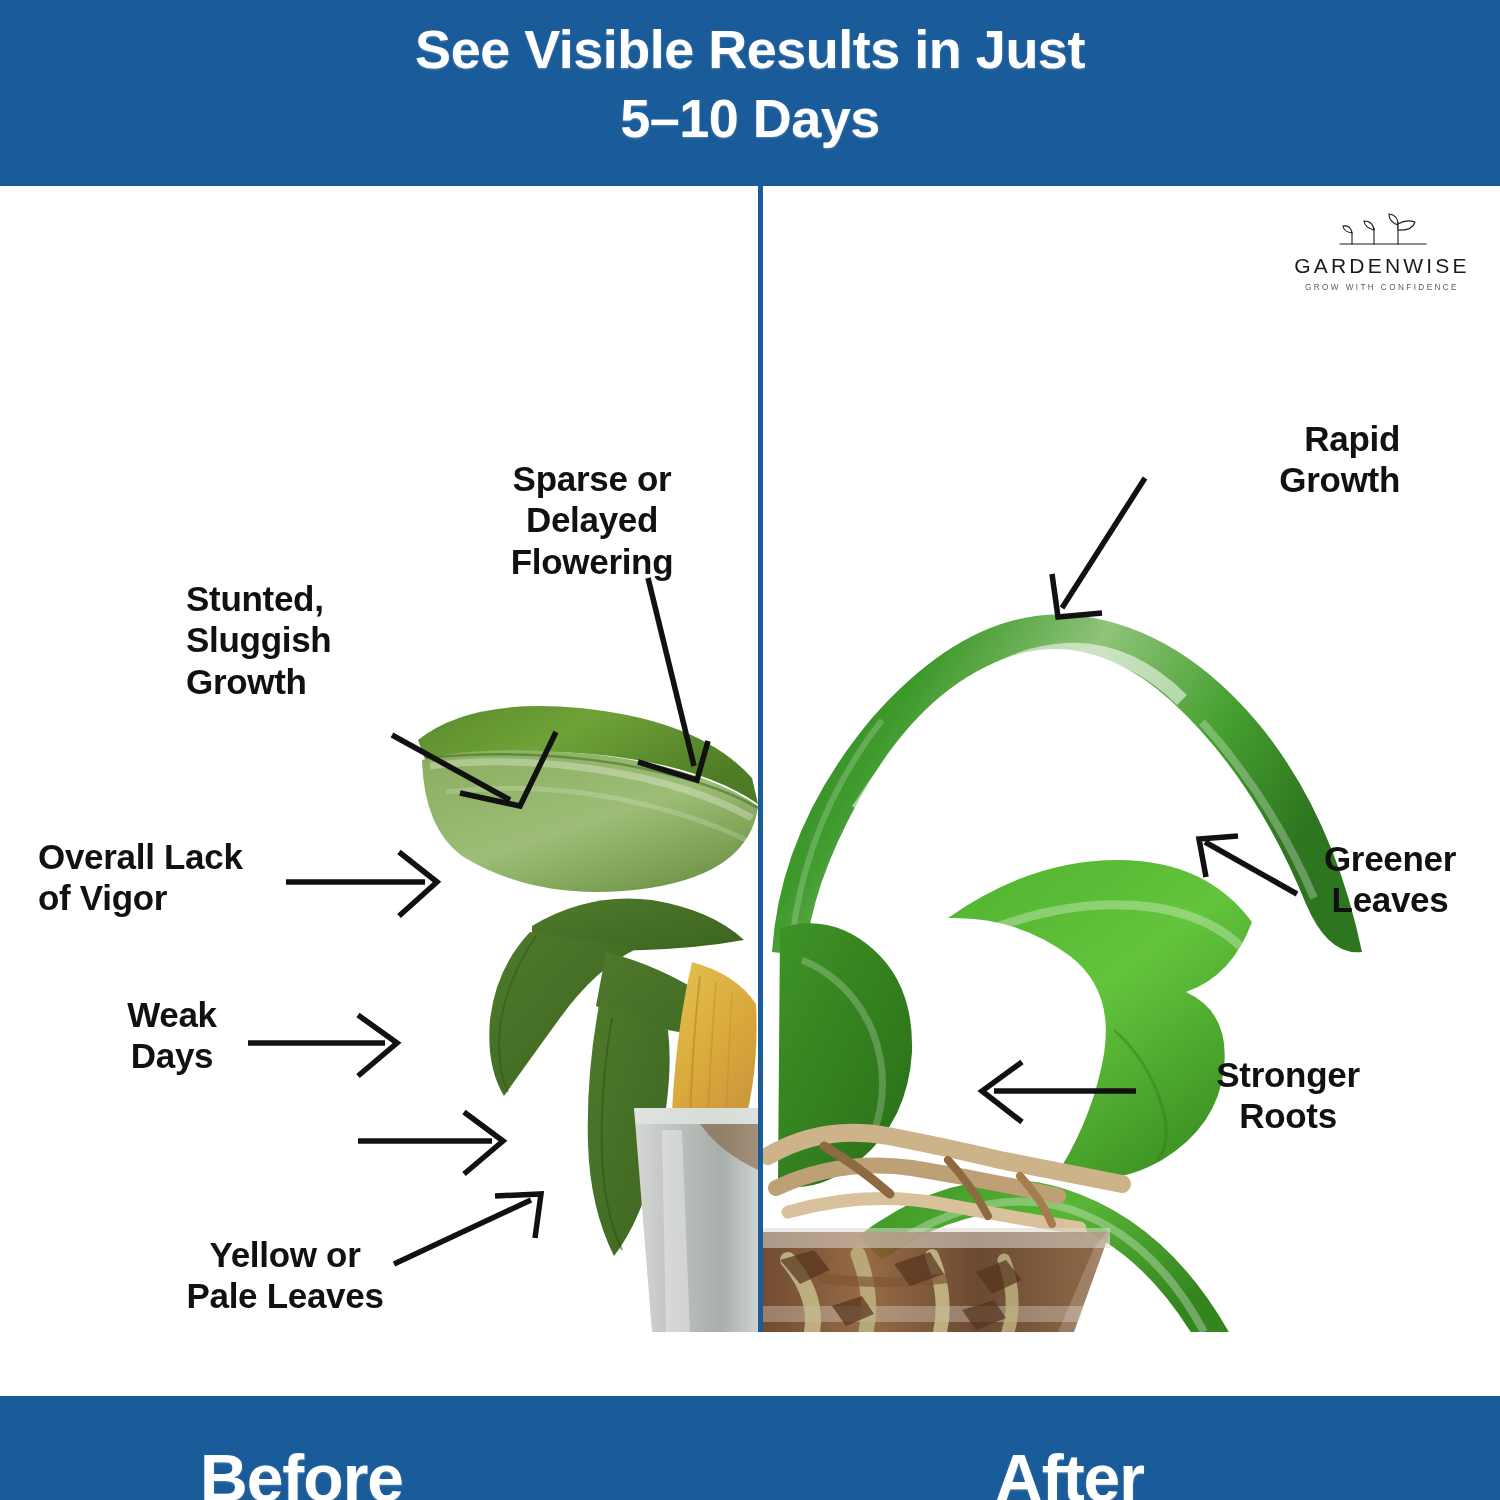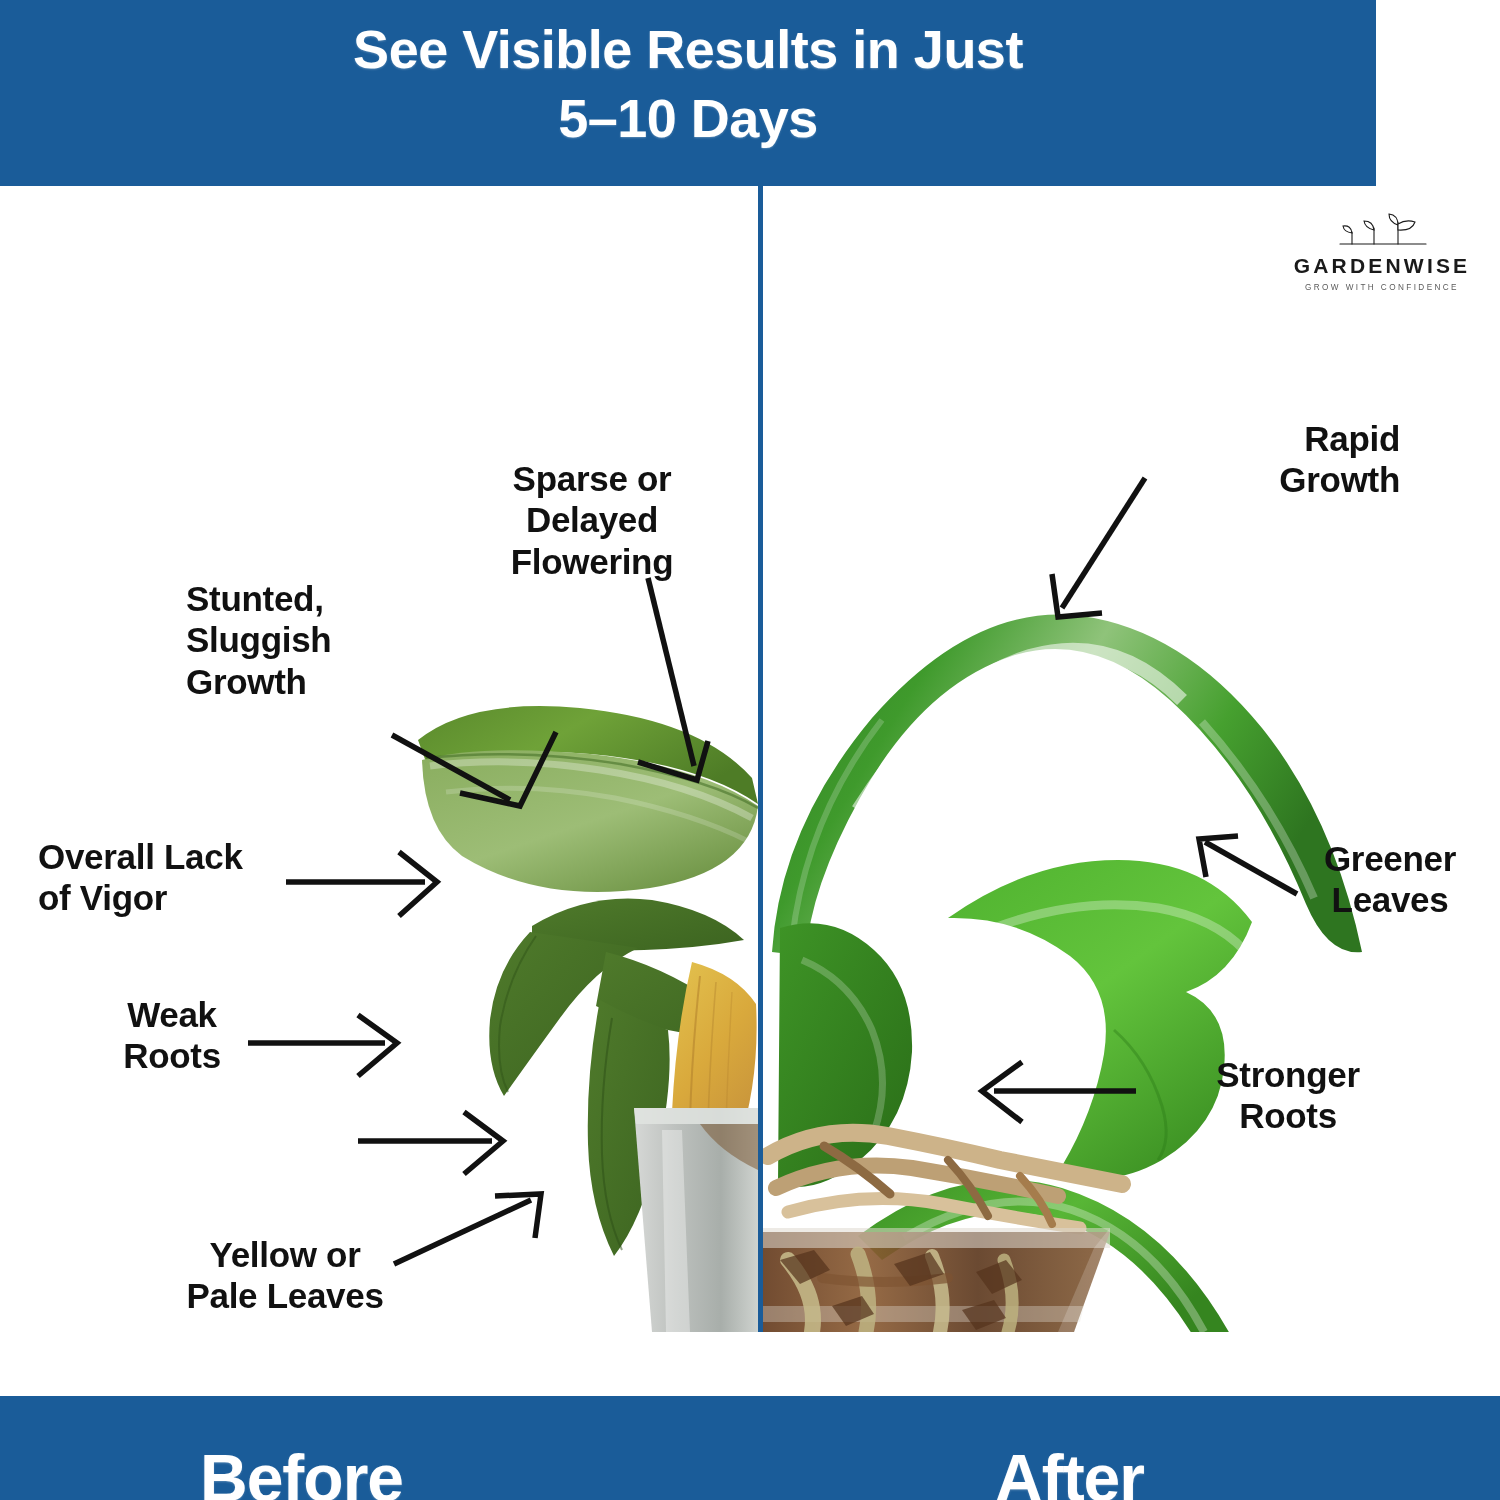--- a/index.html
+++ b/index.html
@@ -6,21 +6,21 @@
   body{
     width:1500px;height:1500px;
     background:#ffffff;
     font-family:"Liberation Sans", sans-serif;
     overflow:hidden;
   }
   .stage{position:relative;width:1500px;height:1500px;overflow:hidden;background:#fff;}
 
   
   .header-banner{
-    position:absolute;left:0;top:0;width:1376px;height:186px;
+    position:absolute;left:0;top:0;width:1500px;height:186px;
     background:#1a5c99;
     display:flex;align-items:center;justify-content:center;
     box-sizing:border-box;padding-bottom:18px;
   }
   .header-title{
     color:#ffffff;
     font-size:54px;
     font-weight:bold;
     line-height:1.28;
     text-align:center;
@@ -49,21 +49,21 @@
   }
 
   
   .logo{
     position:absolute;left:1282px;top:212px;width:200px;height:92px;
     text-align:center;
   }
   .logo-mark{display:block;margin:0 auto;}
   .logo-word{
     display:block;font-size:21px;letter-spacing:3.2px;color:#1a1a1a;
-    font-weight:700;margin-top:2px;
+    font-weight:400;margin-top:2px;
   }
   .logo-tag{
     display:block;font-size:8.2px;letter-spacing:2.4px;color:#5b5b5b;
     font-weight:400;margin-top:5px;
   }
 
   
   .ann{
     position:absolute;color:#111111;font-weight:bold;
     font-size:35px;line-height:1.18;letter-spacing:-0.3px;
@@ -309,21 +309,21 @@
 
   <div class="ann ann-left a-stunted">Stunted,
 Sluggish
 Growth</div>
   <div class="ann a-sparse">Sparse or
 Delayed
 Flowering</div>
   <div class="ann ann-left a-vigor">Overall Lack
 of Vigor</div>
   <div class="ann a-weak">Weak
-Roots</div>
+Days</div>
   <div class="ann a-yellow">Yellow or
 Pale Leaves</div>
 
   <div class="ann a-rapid">Rapid
 Growth</div>
   <div class="ann a-greener">Greener
 Leaves</div>
   <div class="ann a-stronger">Stronger
 Roots</div>
 

